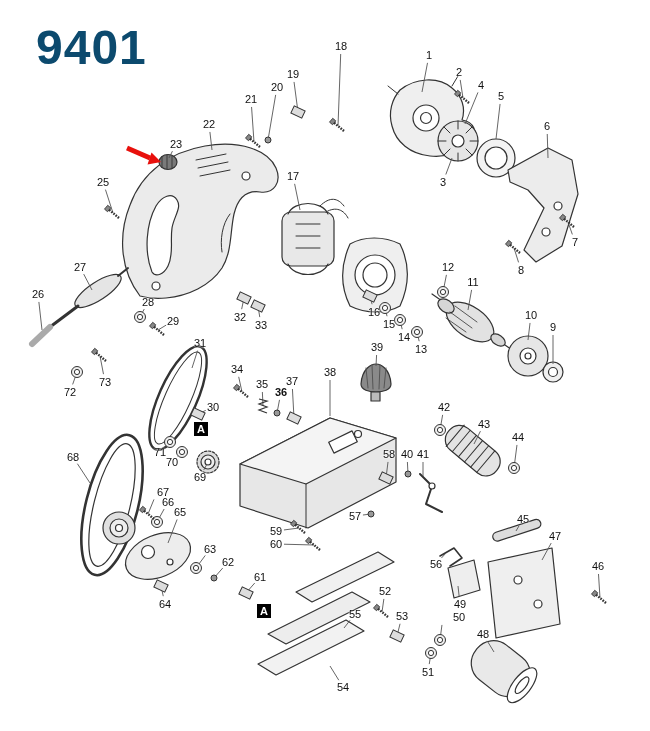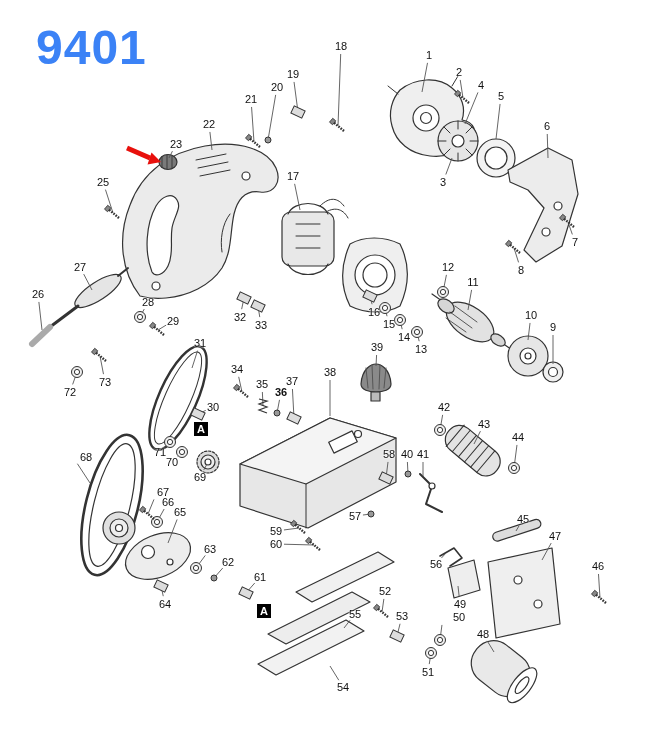--- a/index.html
+++ b/index.html
@@ -2,21 +2,21 @@
 <html><head>
 <meta charset="utf-8">
 <style>
   html,body{margin:0;padding:0;background:#ffffff;}
   .stage{
     position:relative;width:650px;height:731px;background:#ffffff;overflow:hidden;
     font-family:"Liberation Sans",sans-serif;
   }
   .title{
     position:absolute;left:36px;top:20px;margin:0;
-    font-size:48px;font-weight:900;letter-spacing:1px;color:#3b82f6;
+    font-size:48px;font-weight:900;letter-spacing:1px;color:#0c4a6e;
     font-family:"Liberation Sans",sans-serif;
   }
   .watermark{
     position:absolute;left:112px;top:340px;
     font-size:30px;letter-spacing:4px;color:#c2c2c2;opacity:.55;
     pointer-events:none;white-space:nowrap;
   }
   svg.art{position:absolute;left:0;top:0;}
   .part-label{
     position:absolute;transform:translate(-50%,-50%);
@@ -531,21 +531,21 @@
       <div class="part-label" style="left: 389px; top: 454px;">58</div>
       <div class="part-label" style="left: 276px; top: 531px;">59</div>
       <div class="part-label" style="left: 276px; top: 544px;">60</div>
       <div class="part-label" style="left: 260px; top: 577px;">61</div>
       <div class="part-label" style="left: 228px; top: 562px;">62</div>
       <div class="part-label" style="left: 210px; top: 549px;">63</div>
       <div class="part-label" style="left: 165px; top: 604px;">64</div>
       <div class="part-label" style="left: 180px; top: 512px;">65</div>
       <div class="part-label" style="left: 168px; top: 502px;">66</div>
       <div class="part-label" style="left: 157px; top: 492px; padding-left: 12px;">67</div>
-      <div class="part-label" style="left: 86px; top: 457px;">68</div>
+      <div class="part-label" style="left: 73px; top: 457px;">68</div>
       <div class="part-label" style="left: 200px; top: 477px;">69</div>
       <div class="part-label" style="left: 172px; top: 462px;">70</div>
       <div class="part-label" style="left: 160px; top: 452px;">71</div>
       <div class="part-label" style="left: 70px; top: 392px;">72</div>
       <div class="part-label" style="left: 105px; top: 382px;">73</div>
     </div>
   <div id="markers">
       <div class="a-marker" style="left: 201px; top: 429px;">A</div>
       <div class="a-marker" style="left: 264px; top: 611px;">A</div>
     </div>

